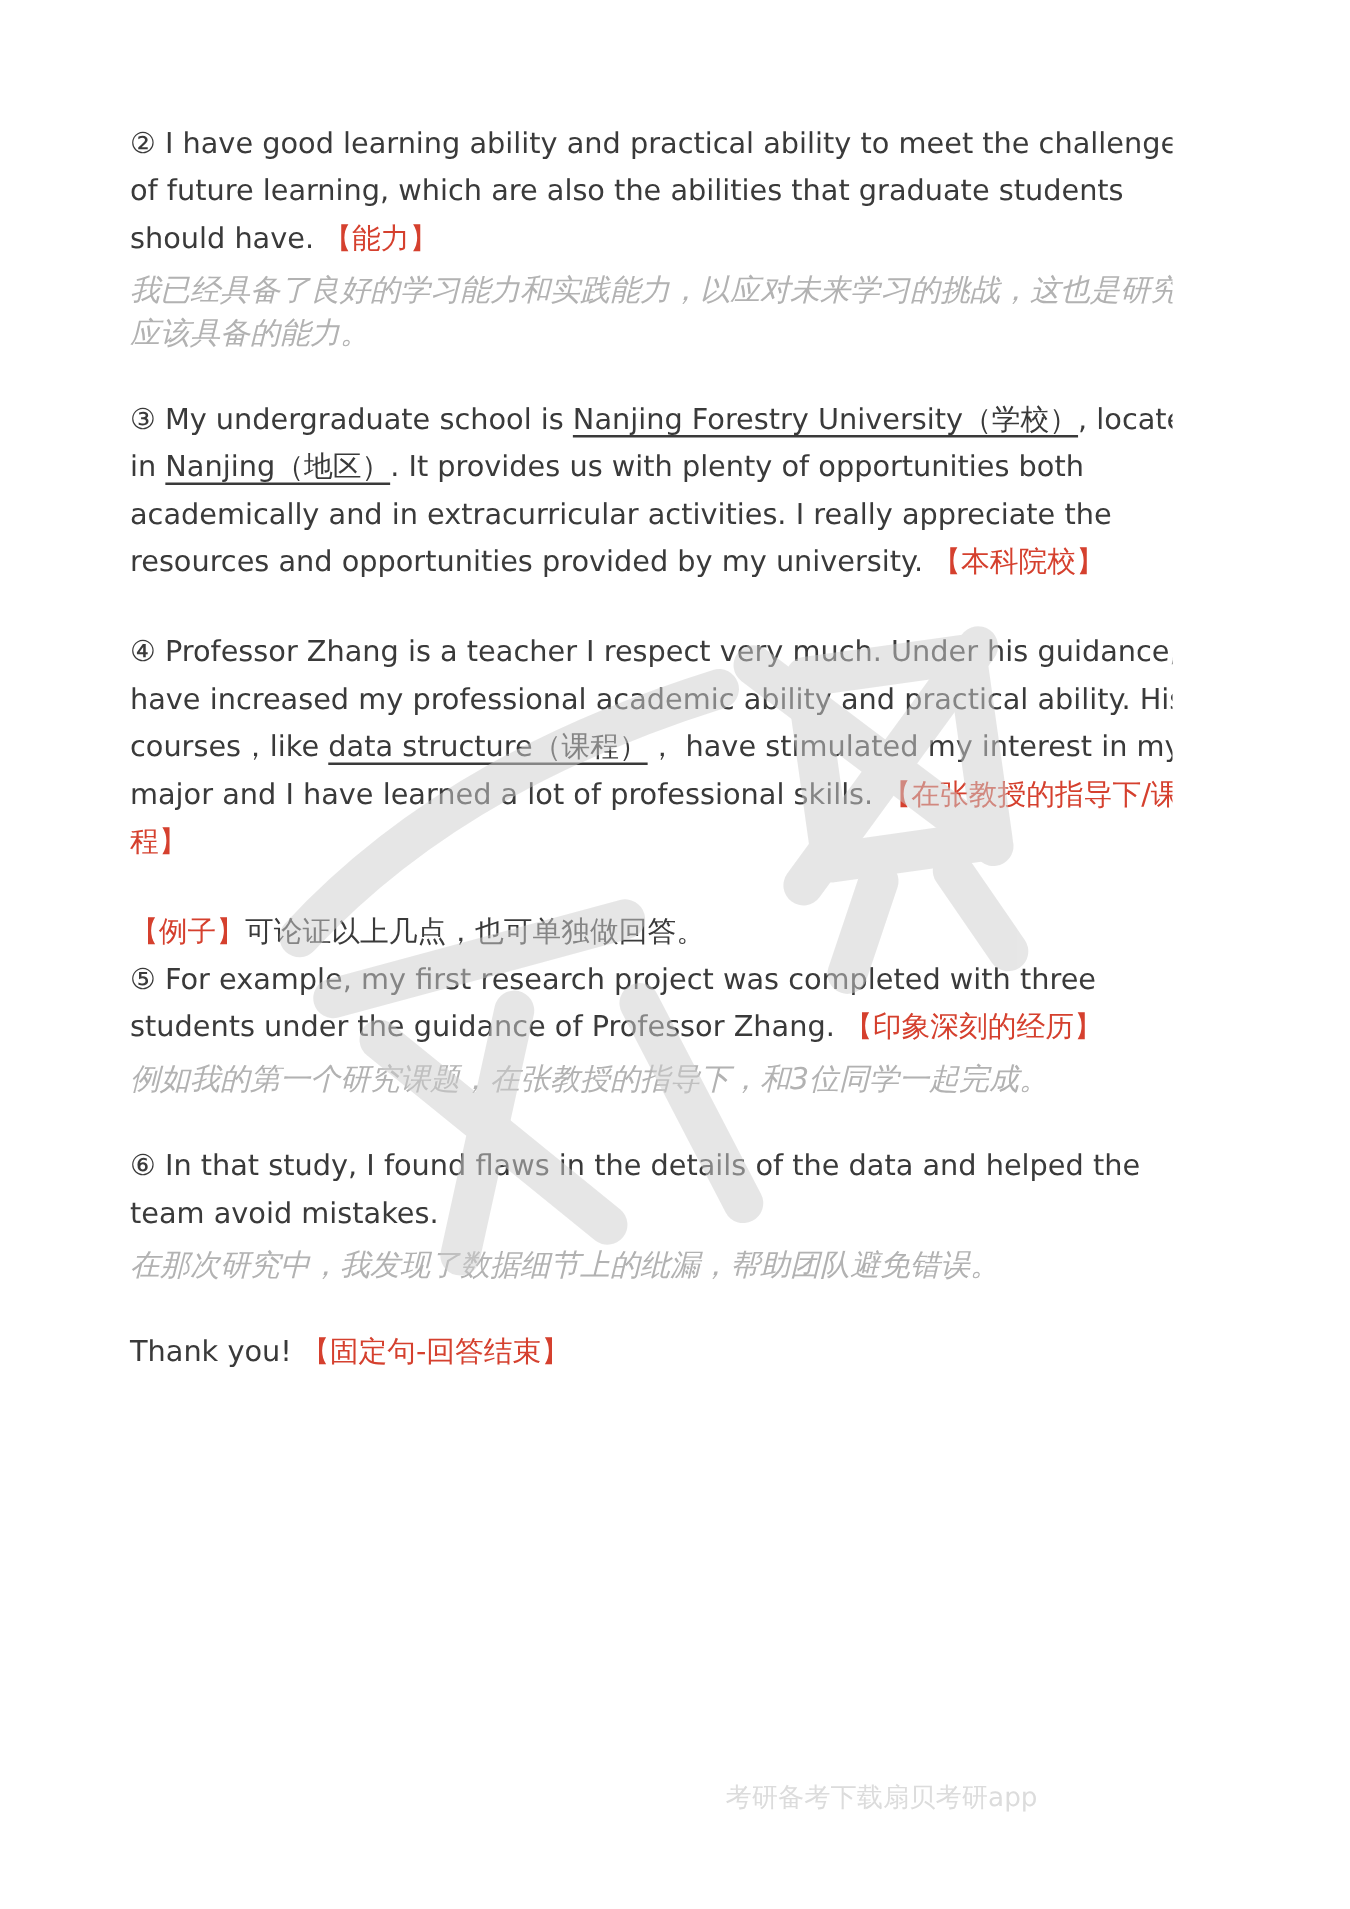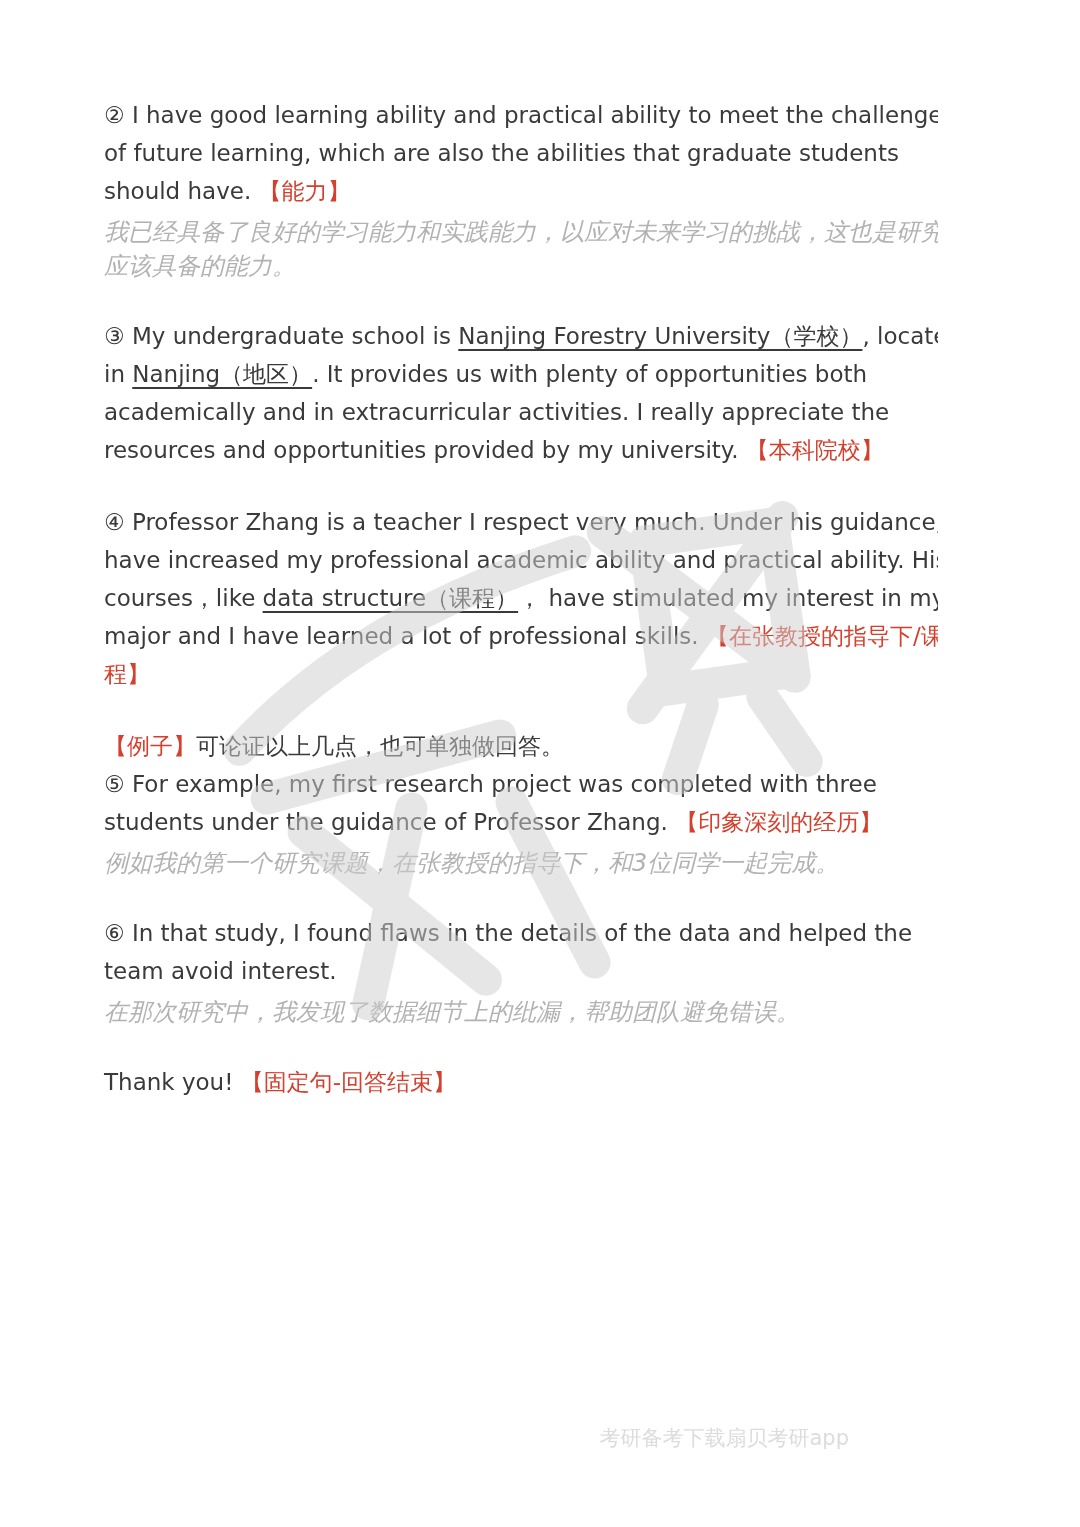--- a/index.html
+++ b/index.html
@@ -54,21 +54,21 @@
     top:495px;
     width:680px;
     height:545px;
     z-index:3;
     pointer-events:none;
     transform:rotate(-8deg);
     opacity:0.5;
   }
   .footer{
     position:absolute;
-    right:89px;
+    right:108px;
     top:1424px;
     font-size:21px;
     line-height:28px;
     color:var(--c-footer);
     z-index:1;
   }
 </style>
 </head>
 <body>
 
@@ -86,21 +86,21 @@
         <p class="en"><span>④ Professor Zhang is a teacher I respect very much. Under his guidance, I have increased my professional academic ability and practical ability. His courses，like </span><span class="u">data structure（课程）</span><span>， have stimulated my interest in my major and I have learned a lot of professional skills. </span><span class="tag">【在张教授的指导下/课程】</span></p>
       </div>
       <div class="block no-gap">
         <p class="en"><span class="tag">【例子】</span><span class="zhb">可论证以上几点，也可单独做回答。</span></p>
       </div>
       <div class="block">
         <p class="en"><span>⑤ For example, my first research project was completed with three students under the guidance of Professor Zhang. </span><span class="tag">【印象深刻的经历】</span></p>
         <p class="zh">例如我的第一个研究课题，在张教授的指导下，和3位同学一起完成。</p>
       </div>
       <div class="block">
-        <p class="en"><span>⑥ In that study, I found flaws in the details of the data and helped the team avoid interest.</span></p>
+        <p class="en"><span>⑥ In that study, I found flaws in the details of the data and helped the team avoid mistakes.</span></p>
         <p class="zh">在那次研究中，我发现了数据细节上的纰漏，帮助团队避免错误。</p>
       </div>
       <div class="block">
         <p class="en"><span>Thank you! </span><span class="tag">【固定句-回答结束】</span></p>
       </div>
     </div>
 
   <svg class="watermark" viewBox="0 0 680 540" xmlns="http://www.w3.org/2000/svg" fill="none" stroke="#cfcfcf" stroke-width="32" stroke-linecap="round" stroke-linejoin="round">
     <path d="M40 210 C150 120 280 80 400 60"></path>
     <path d="M430 45 L600 215"></path>

